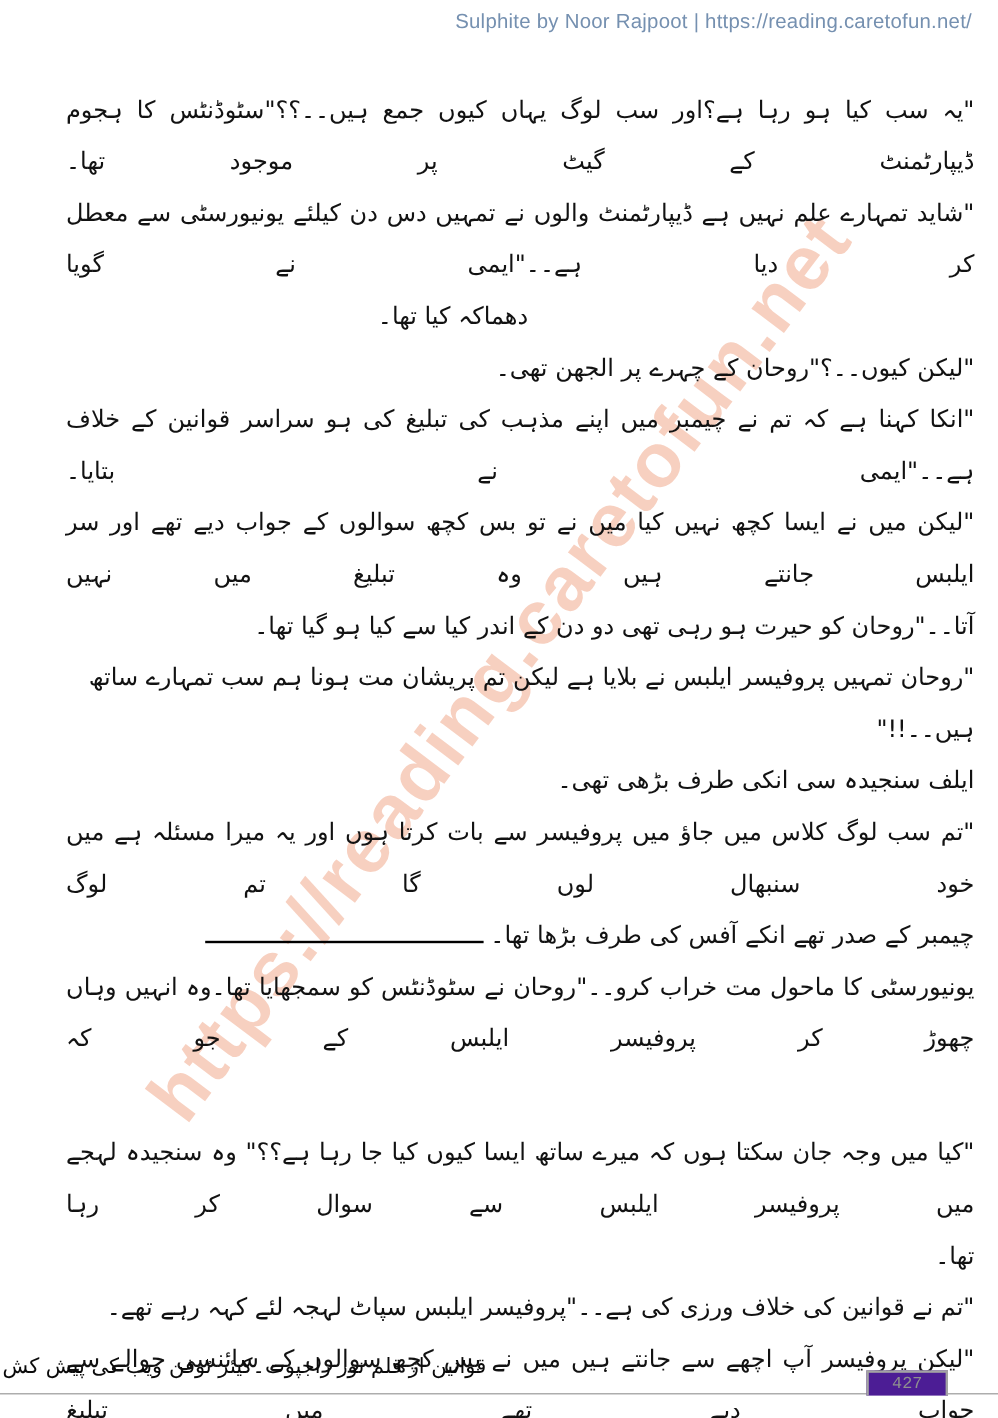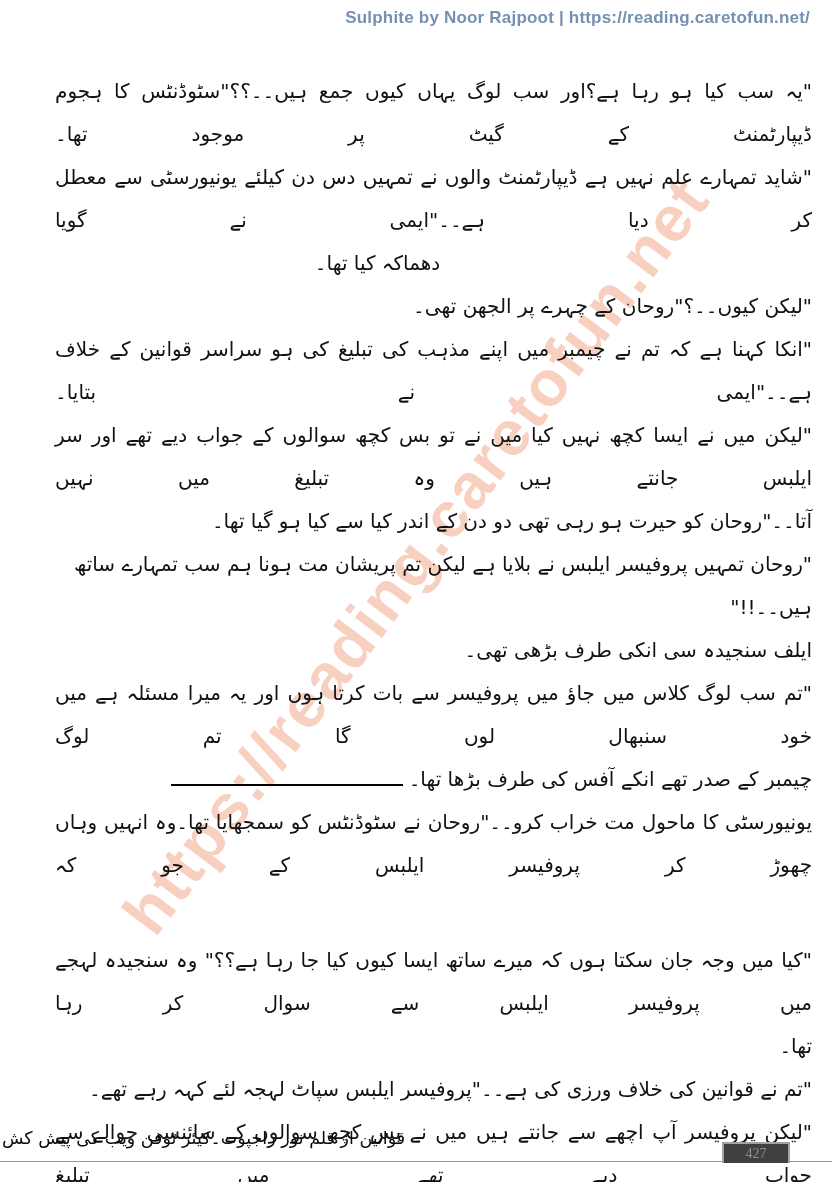--- a/index.html
+++ b/index.html
@@ -10,21 +10,21 @@
     background:#ffffff;
     overflow:hidden;
     font-family:"DejaVu Sans",sans-serif;
   }
   
   .header{
     position:absolute;top:8px;left:0;right:22px;
     text-align:right;
     font-family:"Liberation Sans",sans-serif;
     font-size:17px;
-    font-weight:700;
+    font-weight:400;
     letter-spacing:.2px;
     z-index:3;
   }
   
   .watermark{
     position:absolute;left:50%;top:47%;
     transform:translate(-50%,-50%) rotate(-53deg);
     white-space:nowrap;
     font-family:"Liberation Sans",sans-serif;
     font-weight:bold;
@@ -65,23 +65,23 @@
     white-space:nowrap;
     font-size:17.5px;
     color:#0a0a0a;
     z-index:3;
   }
   .page-number-box{
     position:absolute;right:42px;top:1142px;
     width:64px;height:19px;
     border:2px solid #a3a3a3;
     border-bottom:none;
-    background:#404040;
+    background:#4c1d95;
     display:flex;align-items:center;justify-content:center;
-    font-family:Liberation Serif, serif;
+    font-family:Liberation Mono, monospace;
     font-size:14px;
     color:#8f8f8f;
     z-index:3;
   }
 </style>
 </head>
 <body>
 
 <div class="page">
 

